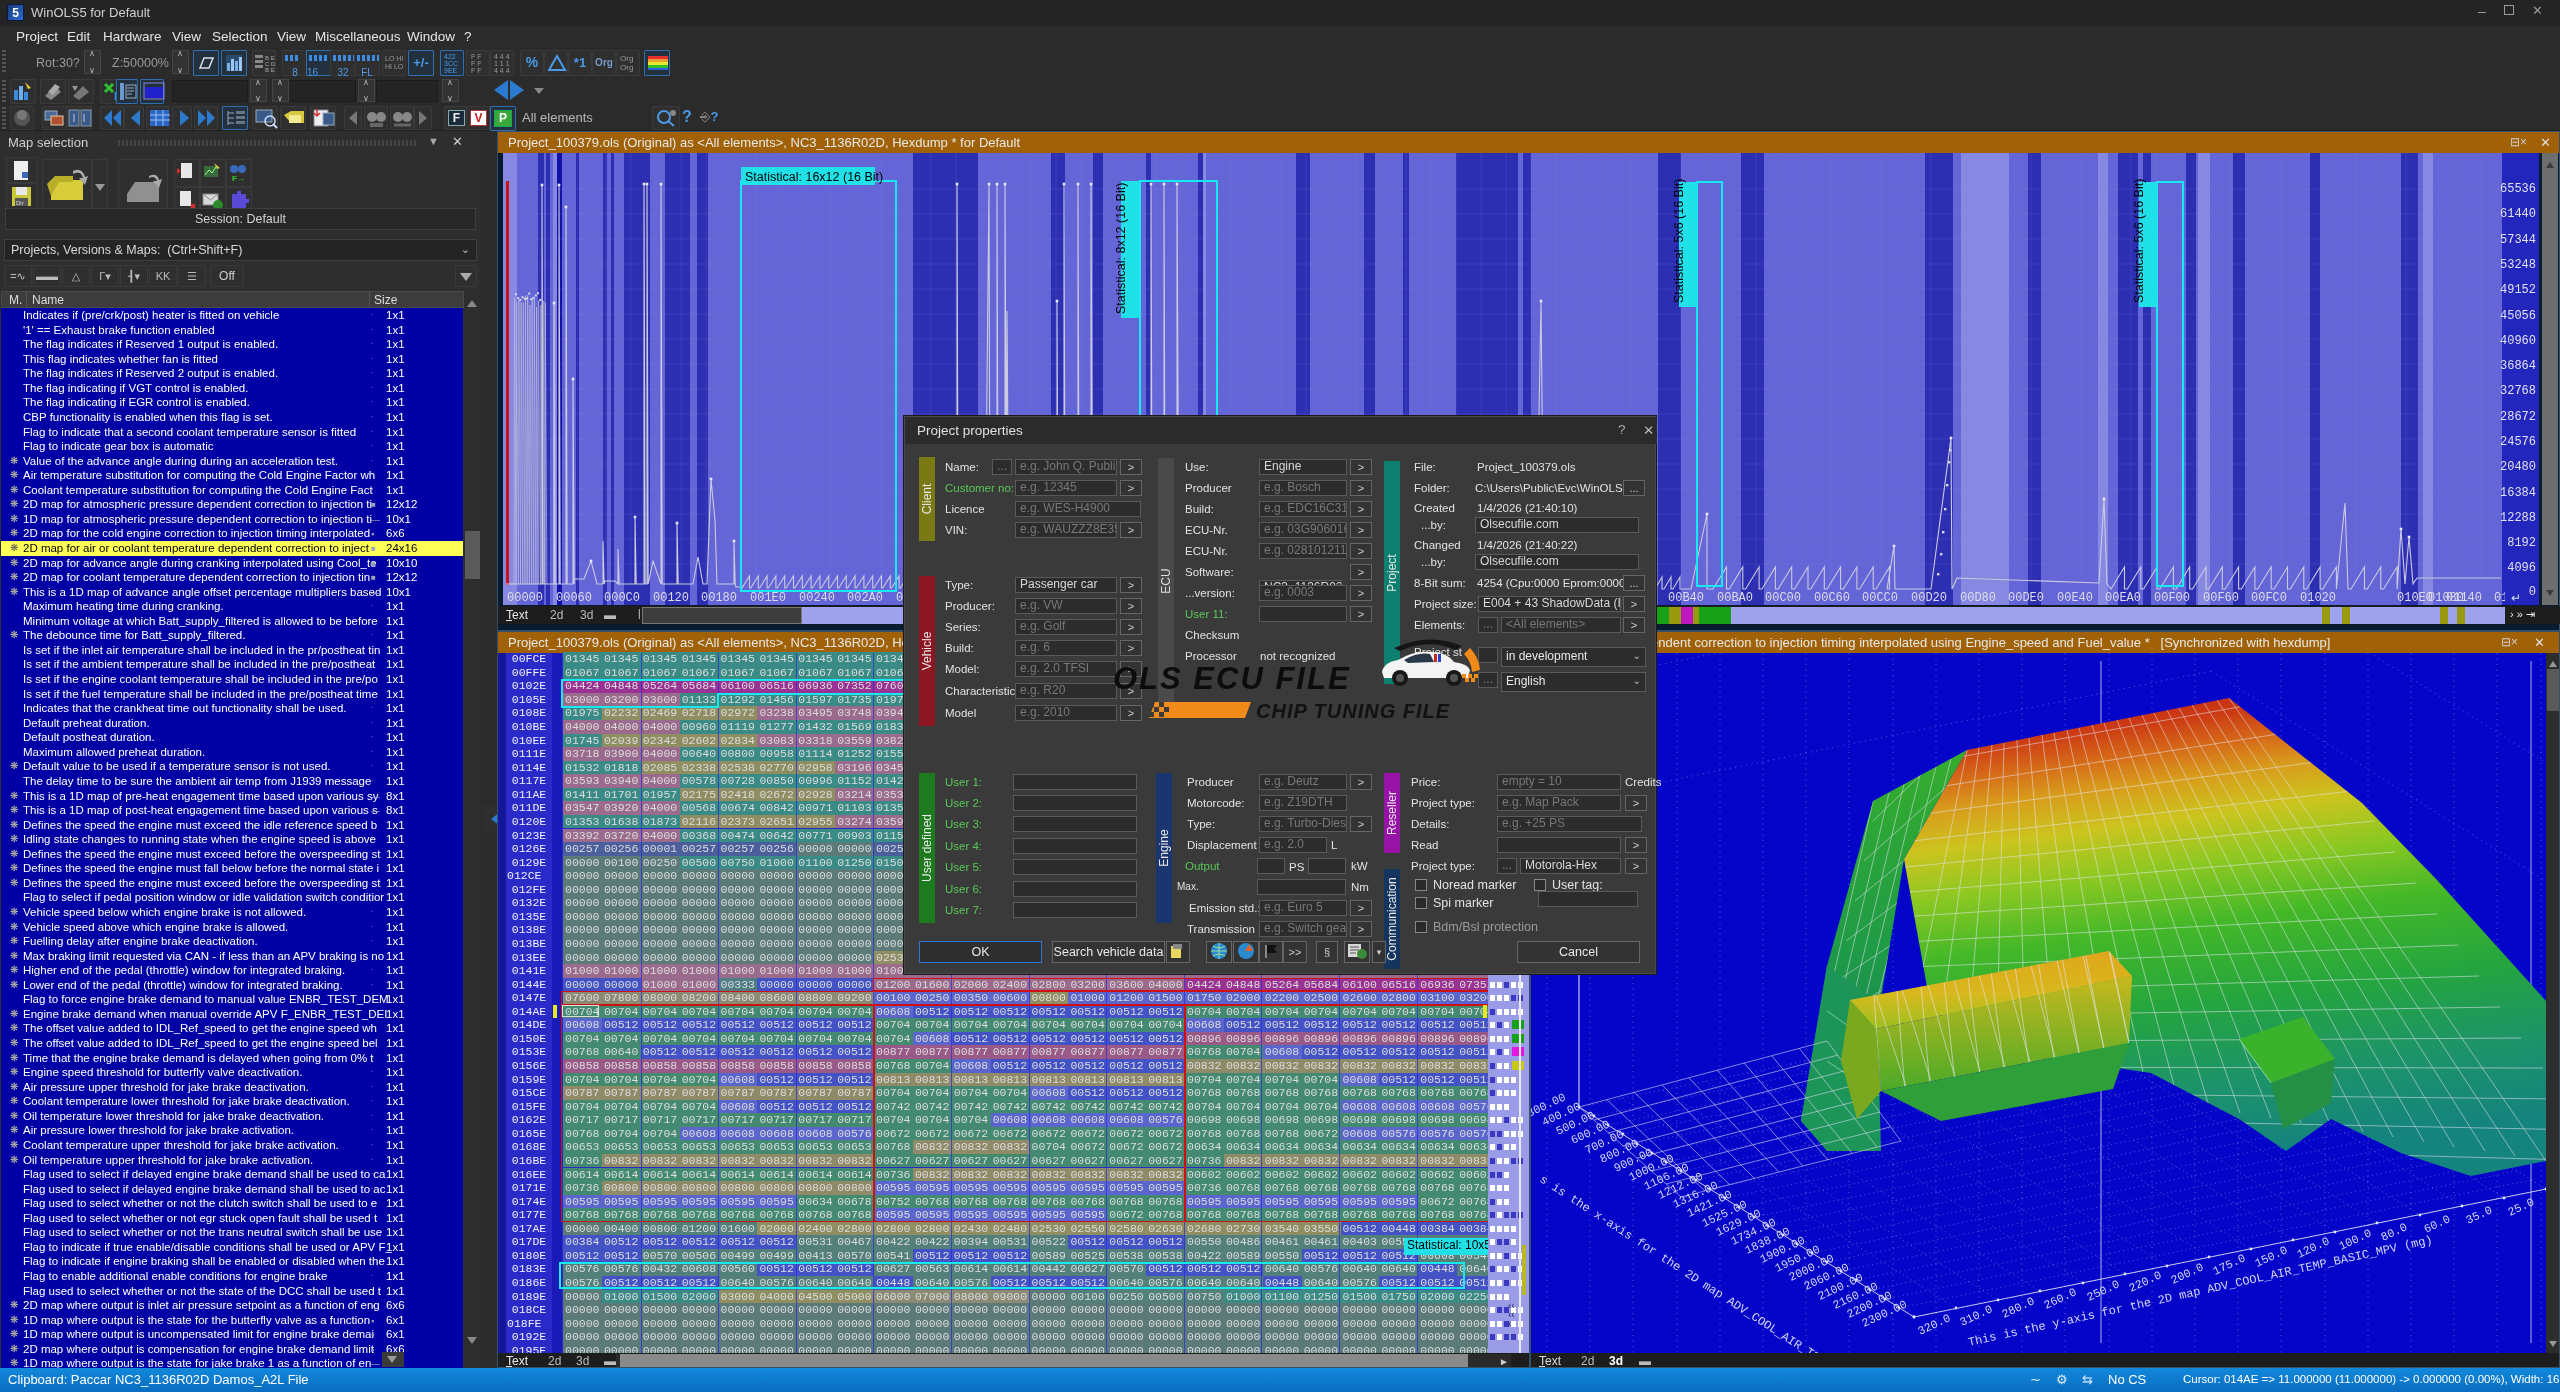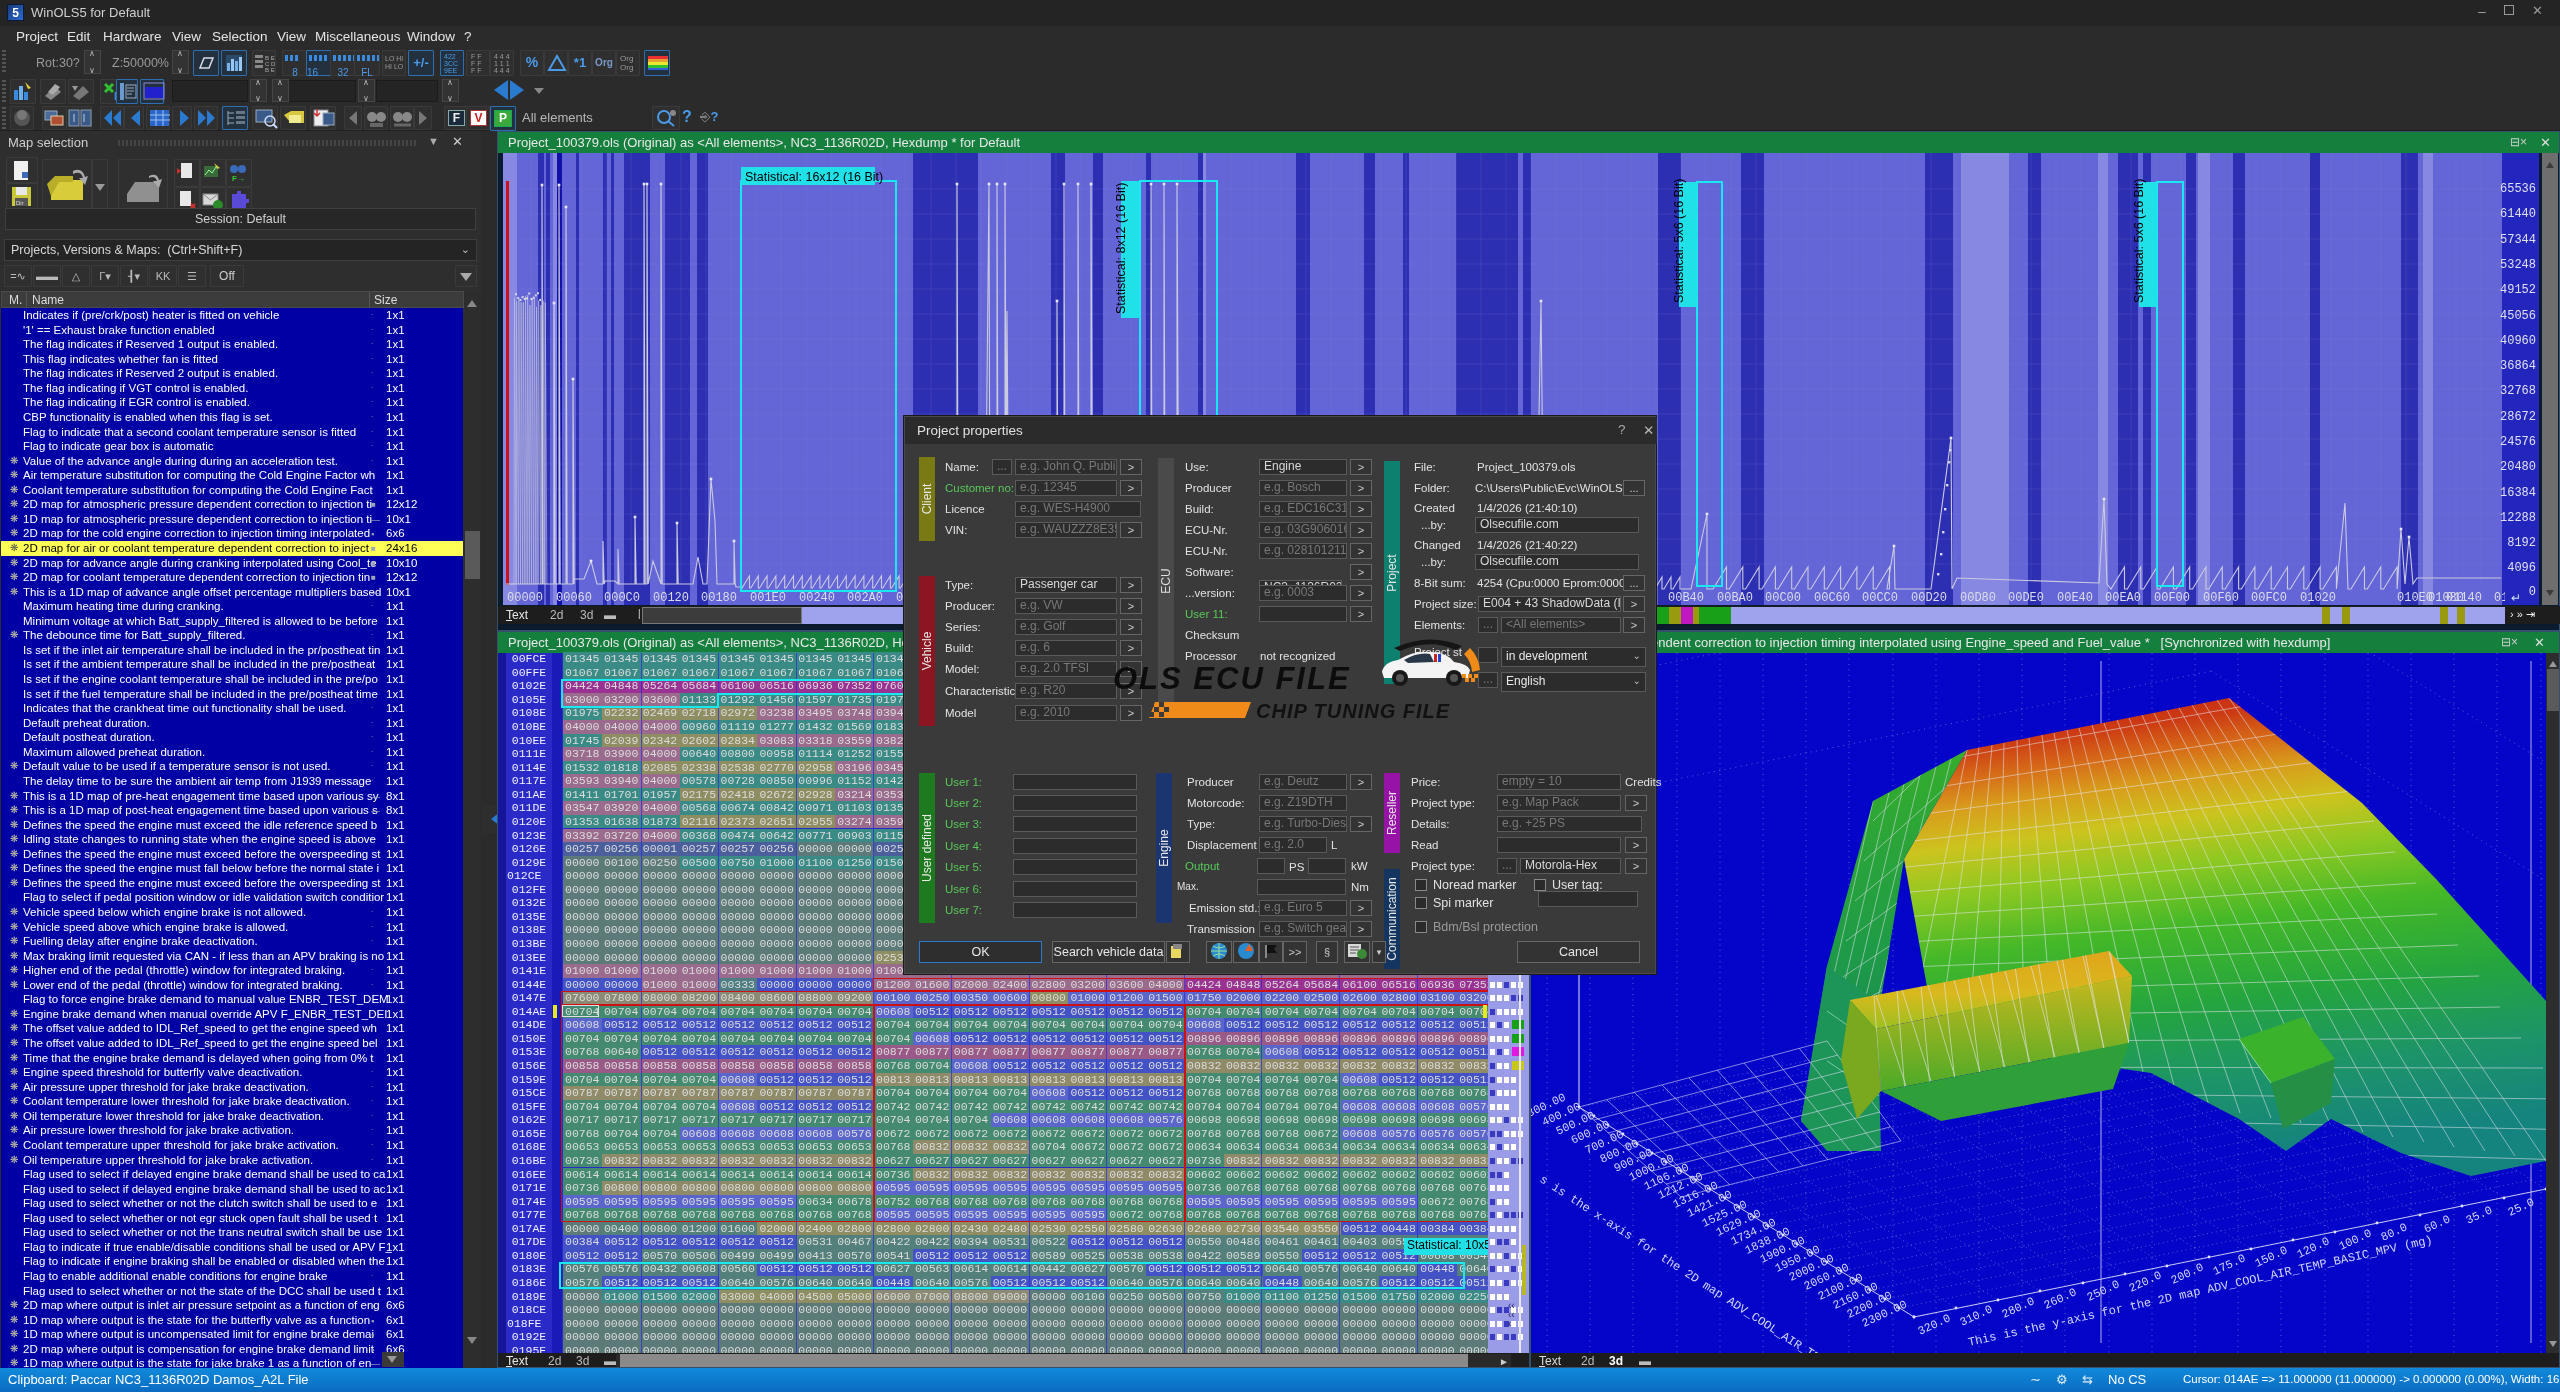--- a/index.html
+++ b/index.html
@@ -17,21 +17,21 @@
 .lr i{font-style:normal;position:absolute;left:9px;top:1px;color:#c8c8a0;font-size:10px}
 .lr em{font-style:normal;position:absolute;left:22px;top:1px}
 .lr s{text-decoration:none;position:absolute;left:385px;top:1px}
 .lr u{text-decoration:none;position:absolute;left:370px;top:3px;font-size:9px;color:#9aa7b8}
 .hl{background:#ffff55!important;color:#000!important}
 .fld{position:absolute;background:#2c2c2c;border:1px solid #5a5a5a;color:#d8d8d8;font-size:12px;padding:0px 4px;white-space:nowrap;overflow:hidden}
 .ph{color:#787878}
 .gbtn{position:absolute;background:#333;border:1px solid #666;color:#ccc;font-size:11px;text-align:center}
 .lbl{position:absolute;color:#e2e2e2;font-size:12.5px;white-space:nowrap}
 .green{color:#58c858}
-.wtitle{position:absolute;background:#15803d;color:#e8e8e8;font-size:13px;white-space:nowrap;overflow:hidden}
+.wtitle{position:absolute;background:#a16207;color:#e8e8e8;font-size:13px;white-space:nowrap;overflow:hidden}
 </style><style>
 .hr{position:absolute;left:65px;width:933px;display:flex;font-family:"Liberation Mono",monospace;font-size:11.5px;color:#dcdcdc}
 .hr i{font-style:normal;width:38.875px;flex:none;height:13.56px;line-height:13.6px;padding-left:2px}
 .hr i.g{background:#5b7a78}
 .hr i.b{background:#4353c6}
 .hr i.b2{background:#5a66cc}
 .hr i.p{background:#995a88}
 .hr i.t{background:#3a8a86}
 .hr i.o{background:#8f8d62}
 .hr i.m{background:#9a6b8c}

